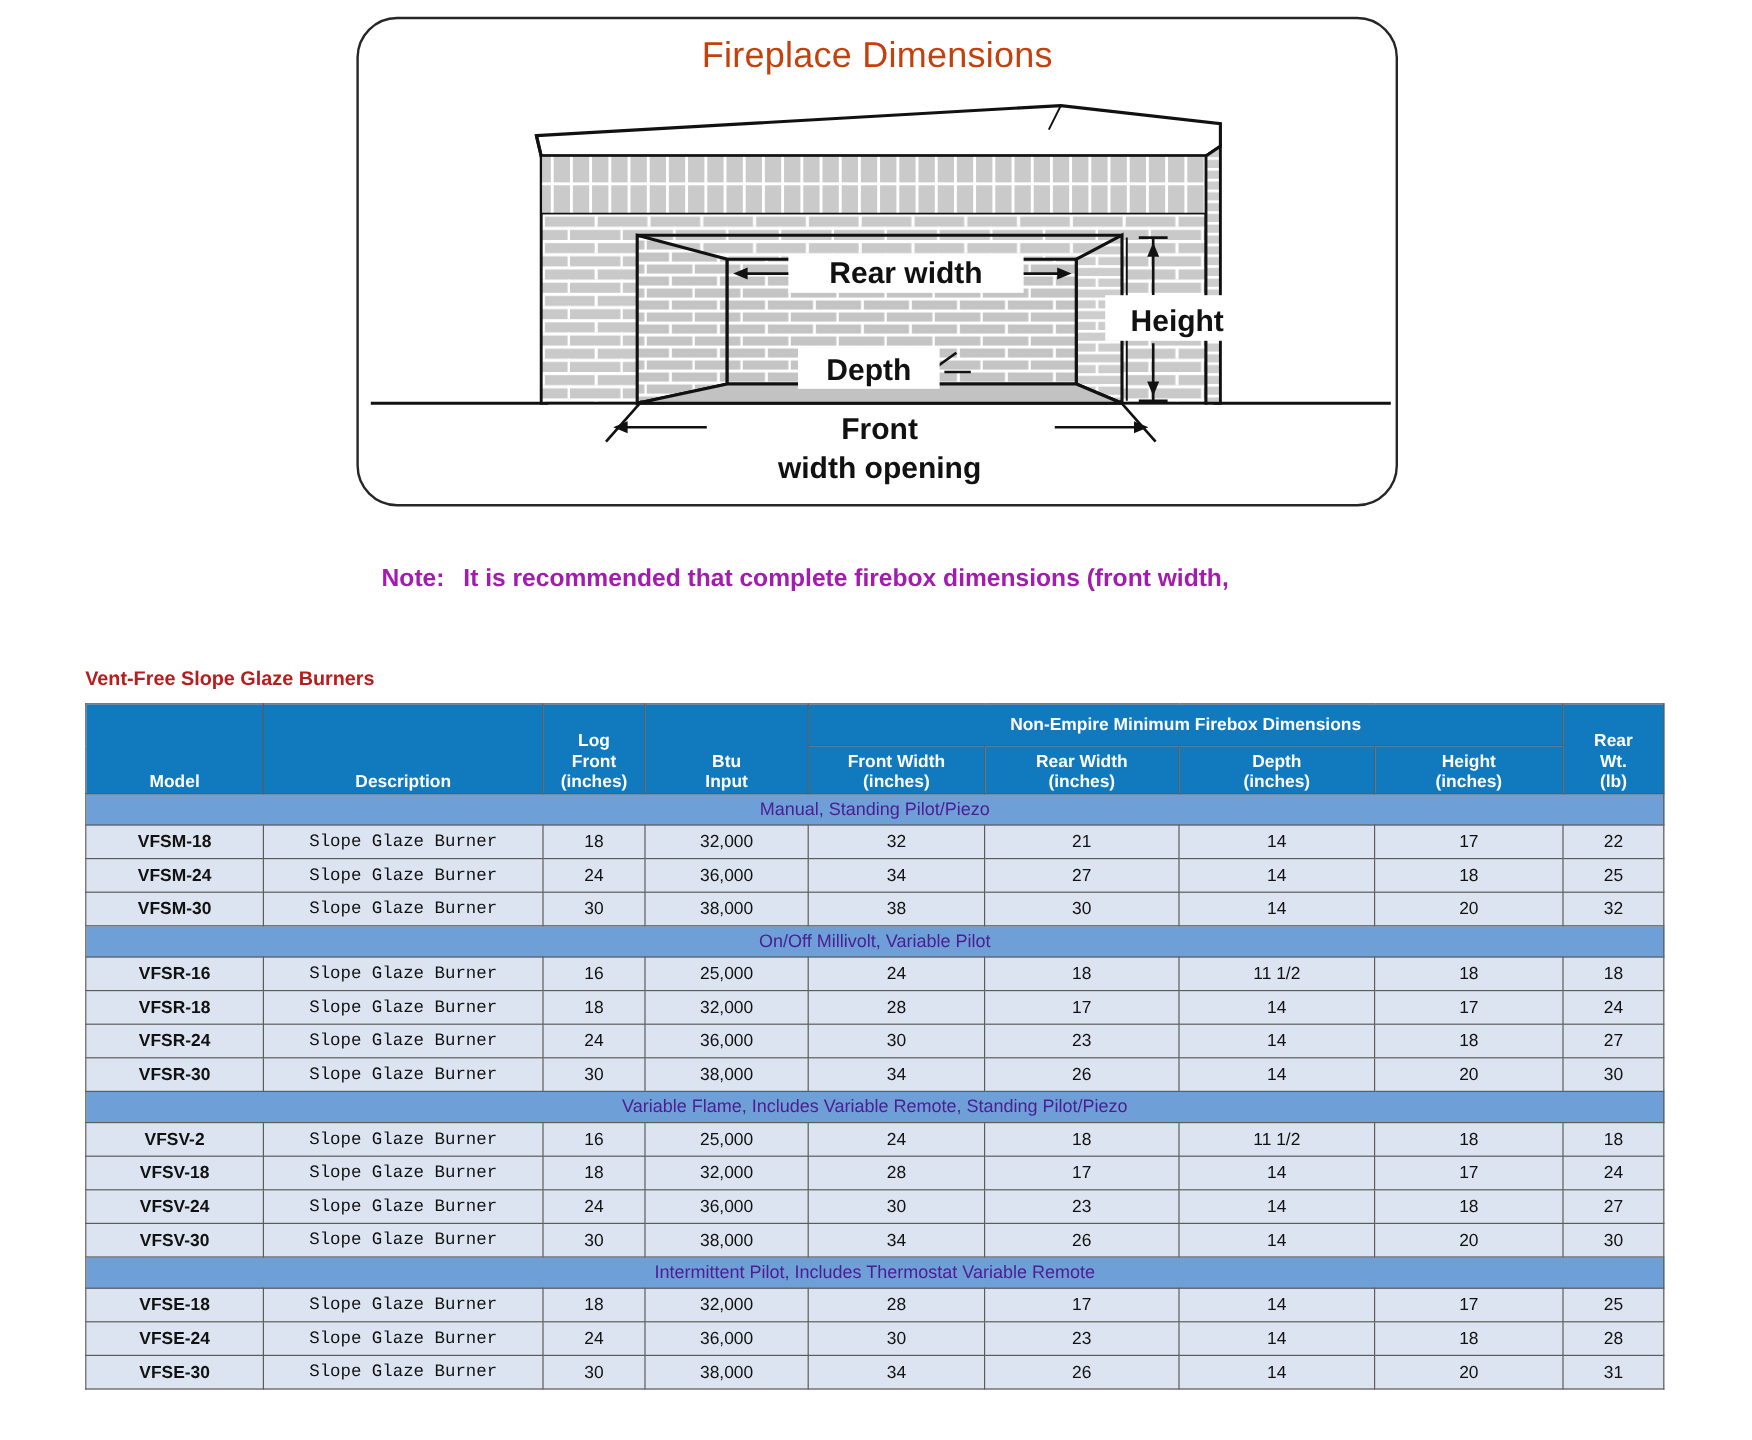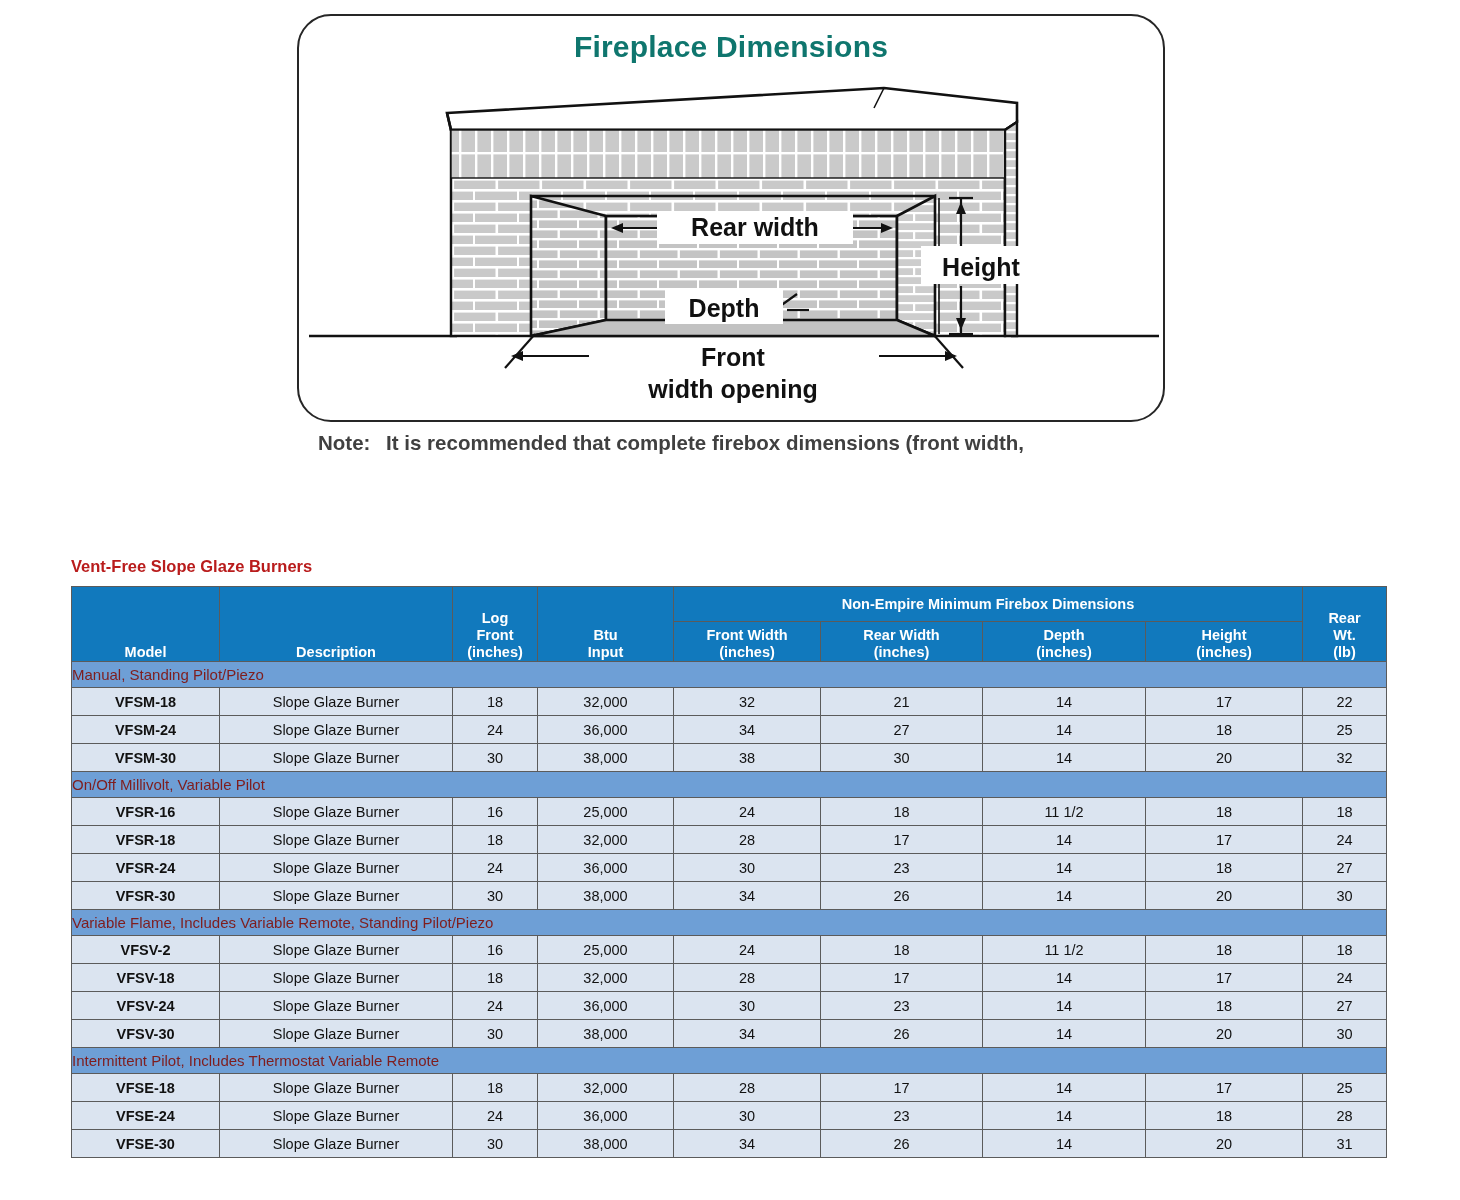--- a/index.html
+++ b/index.html
@@ -19,39 +19,39 @@
     width: 868px; height: 408px;
     border: 2px solid #262626;
     border-radius: 34px;
     background: #fff;
   }
   #diagram-title {
     position: absolute;
     top: 14px; left: 0; width: 100%;
     text-align: center;
     font-size: 30px;
-    font-weight: bold;
+    font-weight: normal;
     letter-spacing: .2px;
-    color: #0f766e;
+    color: #c2410c;
   }
   #fireplace-svg {
     position: absolute;
     left: 0; top: 52px;
     width: 868px; height: 350px;
   }
 
   
   #note-block {
     position: absolute;
-    left: 318px; top: 428px;
+    left: 318px; top: 467px;
     width: 900px;
     font-size: 20.5px;
     line-height: 29px;
     font-weight: 600;
-    color: #404040;
+    color: #a21caf;
   }
   #note-label {
     font-weight: bold;
     margin-right: 10px;
   }
   #note-text-wrap { display: inline; }
   #note-line2 {
     display: block;
     margin-left: 88px;
   }
@@ -99,40 +99,41 @@
   thead th.grp {
     border-bottom: 1px solid #ffffff;
   }
   thead th.sep-l { border-left: 1px solid #ffffff; }
   thead th.tall  { height: 75px; vertical-align: bottom; padding-bottom: 9px; }
   thead th.sub   { height: 40px; vertical-align: bottom; padding-bottom: 9px; }
   thead th.grpcell { height: 35px; vertical-align: middle; }
 
   tr.section-row td {
     background: #6e9fd6;
-    color: #7f1d1d;
+    color: #4c1d95;
     font-size: 15px;
     height: 26px;
     padding-left: 13px;
-    text-align: left;
+    text-align: center;
     border-color: #5b5b5b;
   }
   tr.data-row td {
     background: #dbe4f0;
     height: 28px;
     text-align: center;
     color: #111;
   }
   td.model-cell {
     font-weight: bold;
     text-align: center;
   }
   td.desc-cell {
     text-align: left;
     padding-left: 22px;
+    font-family: Liberation Mono, monospace;
   }
 </style>
 </head>
 <body>
 
 <div id="diagram-panel">
   <div id="diagram-title">Fireplace Dimensions</div>
 
   <svg id="fireplace-svg" viewBox="0 0 868 350">
     <defs>

